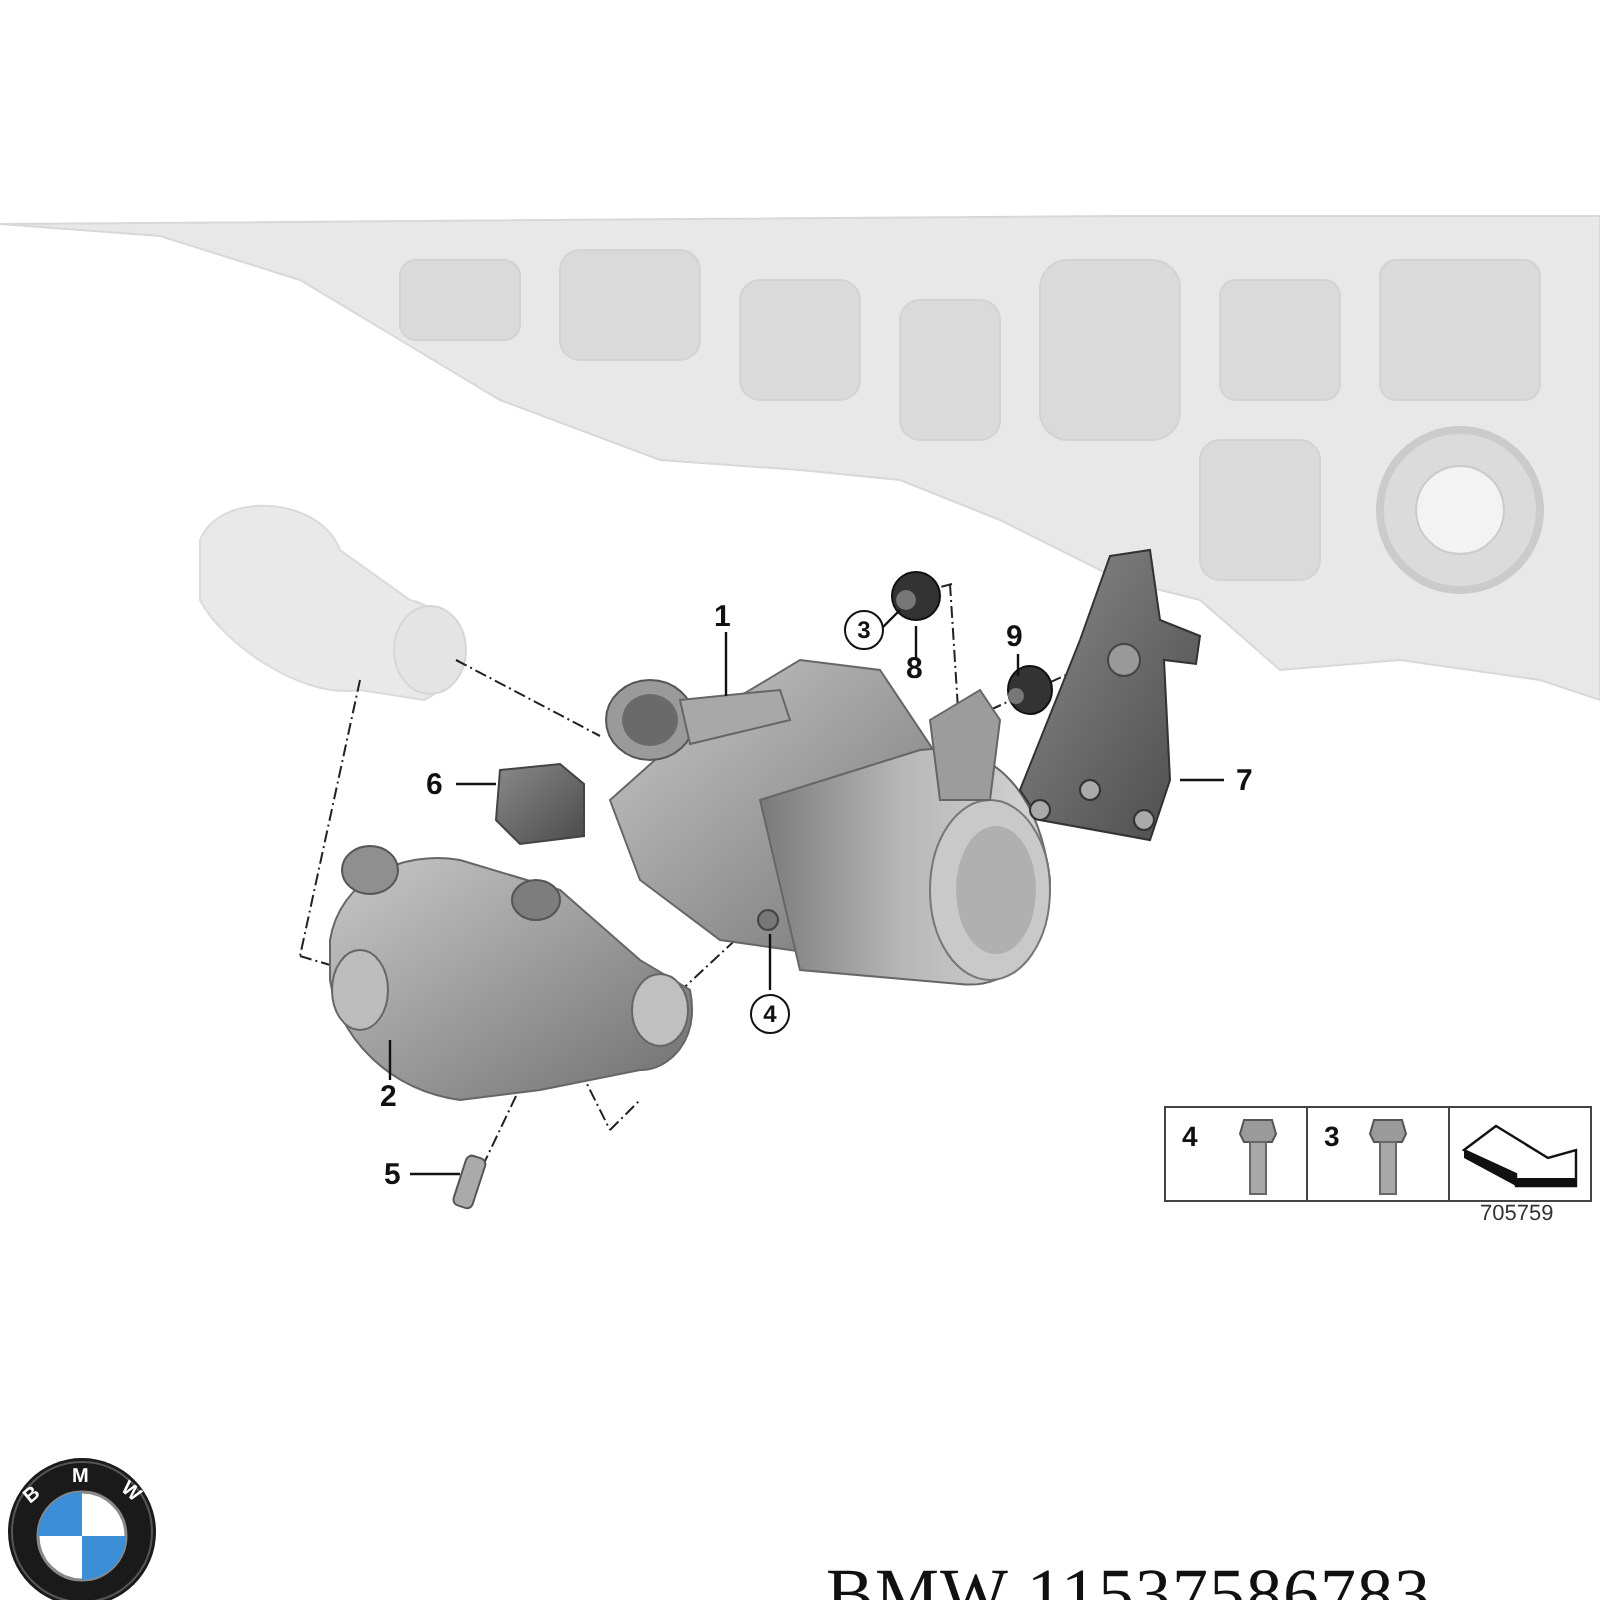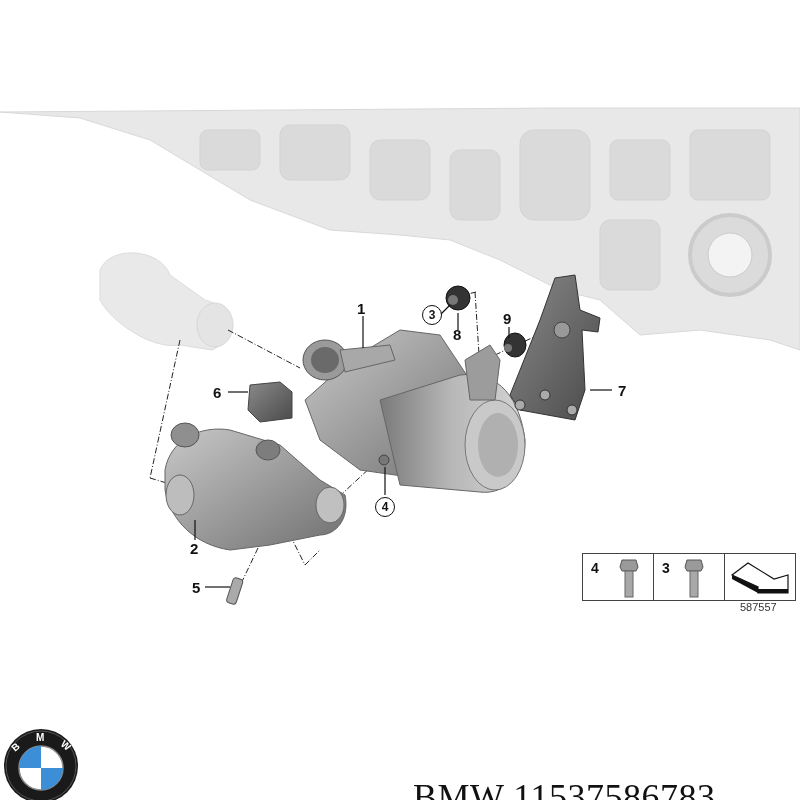--- a/index.html
+++ b/index.html
@@ -155,21 +155,21 @@
       </svg>
     </div>
     <div class="legend-cell">
       <svg style="position:absolute;left:3px;top:3px;" width="66" height="40">
         <path d="M4,18 L20,6 L46,22 L60,18 L60,36 L30,36 L30,30 Z" fill="#fff" stroke="#111" stroke-width="1.2"></path>
         <path d="M4,18 L4,22 L30,36 L30,30 Z" fill="#111"></path>
         <rect x="30" y="32" width="30" height="4" fill="#111"></rect>
       </svg>
     </div>
   </div>
-  <span class="ref-number">587557</span>
+  <span class="ref-number">705759</span>
 </div>
 
 <svg class="logo" viewBox="0 0 78 78">
   <circle cx="39" cy="39" r="37" fill="#1a1a1a"></circle>
   <circle cx="39" cy="39" r="35" fill="none" stroke="#555" stroke-width="1"></circle>
   <circle cx="39" cy="41" r="22" fill="#fff" stroke="#888" stroke-width="1.5"></circle>
   <path d="M39,41 L39,19 A22,22 0 0,0 17,41 Z" fill="#3c8fd6"></path>
   <path d="M39,41 L61,41 A22,22 0 0,1 39,63 Z" fill="#3c8fd6"></path>
   <text x="13" y="25" font-family="Liberation Sans, sans-serif" font-size="10" font-weight="bold" fill="#fff" transform="rotate(-40 13 25)">B</text>
   <text x="34" y="14" font-family="Liberation Sans, sans-serif" font-size="10" font-weight="bold" fill="#fff">M</text>

